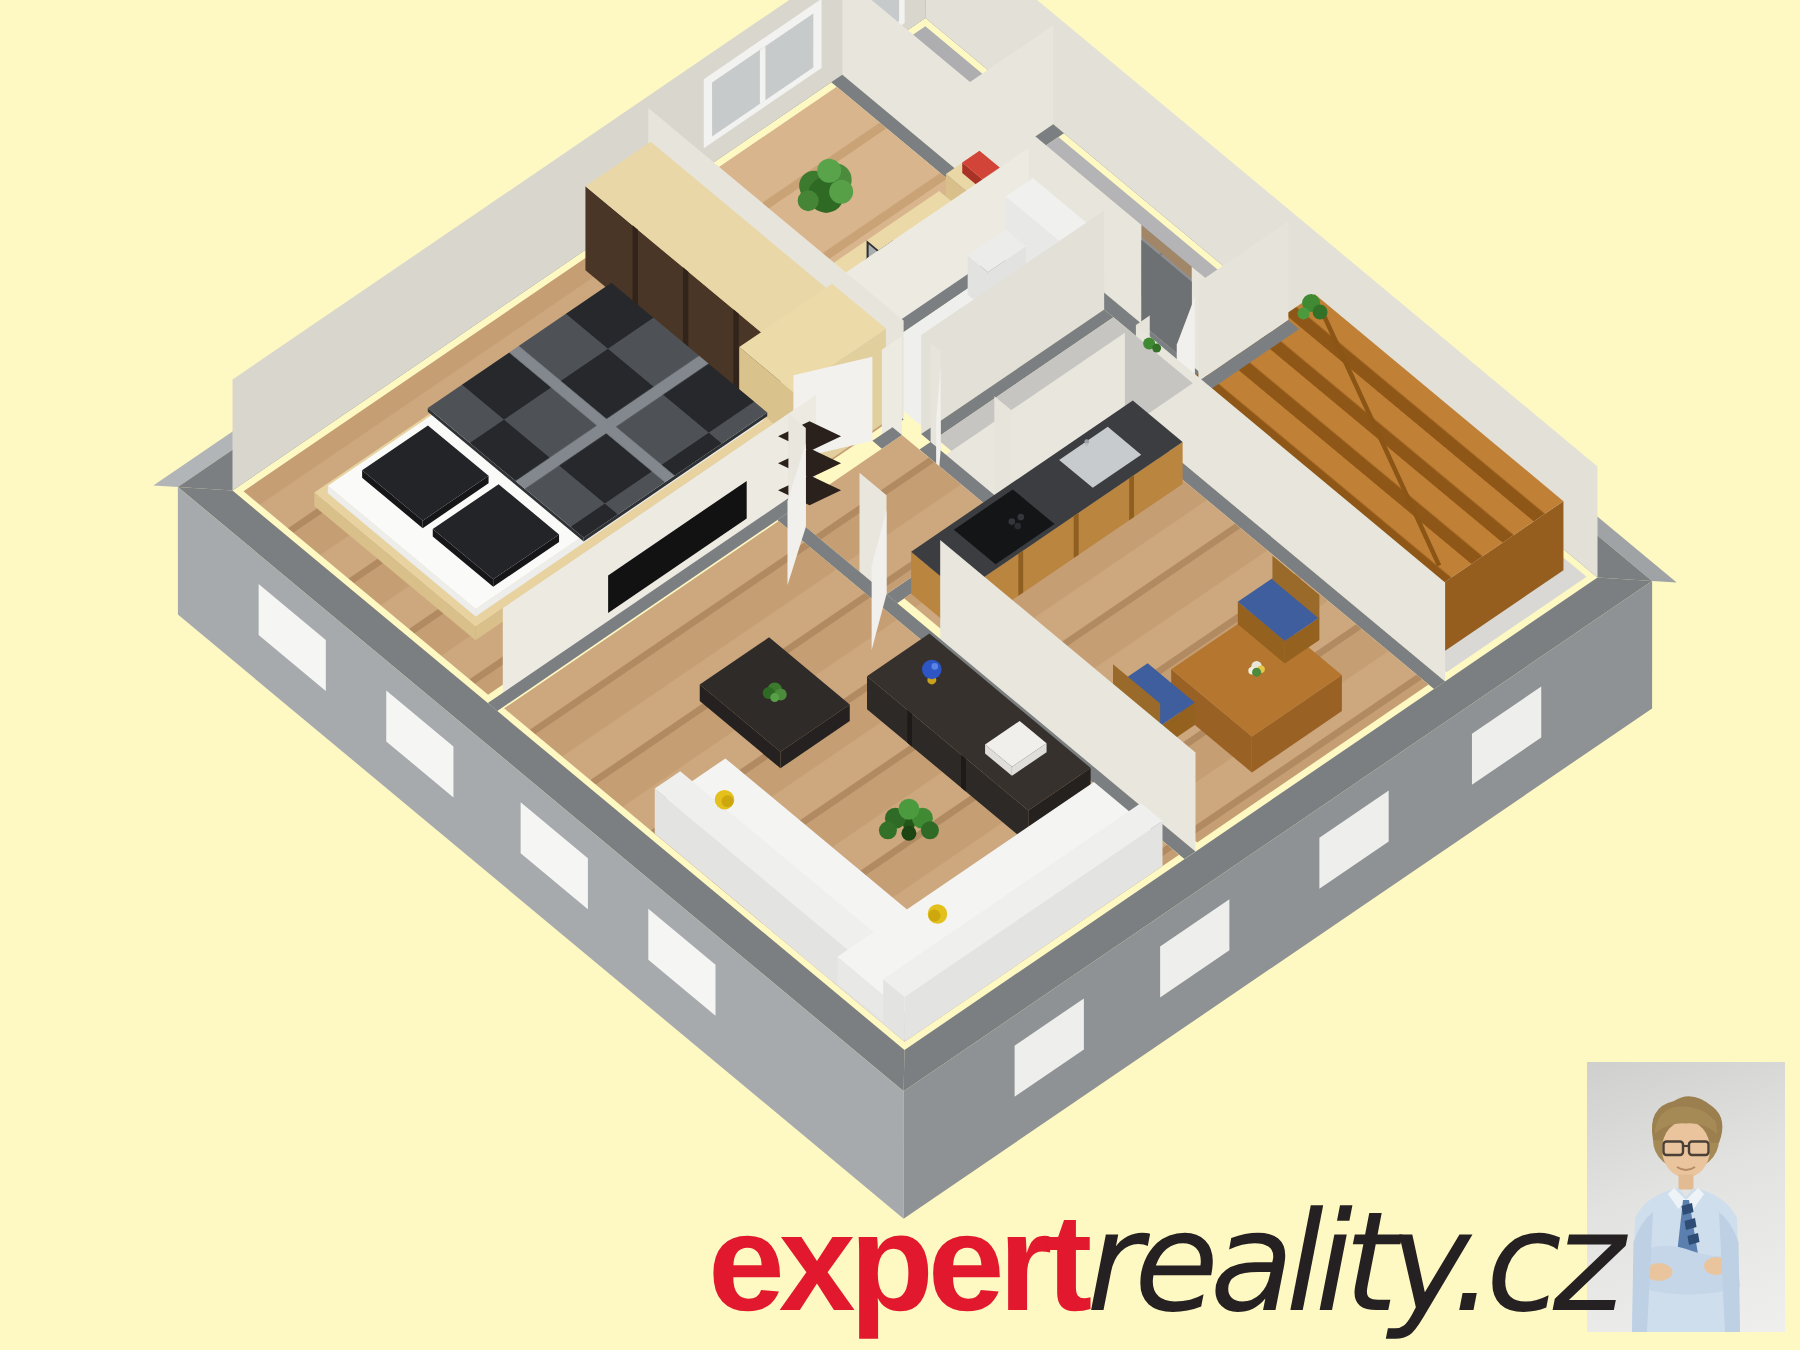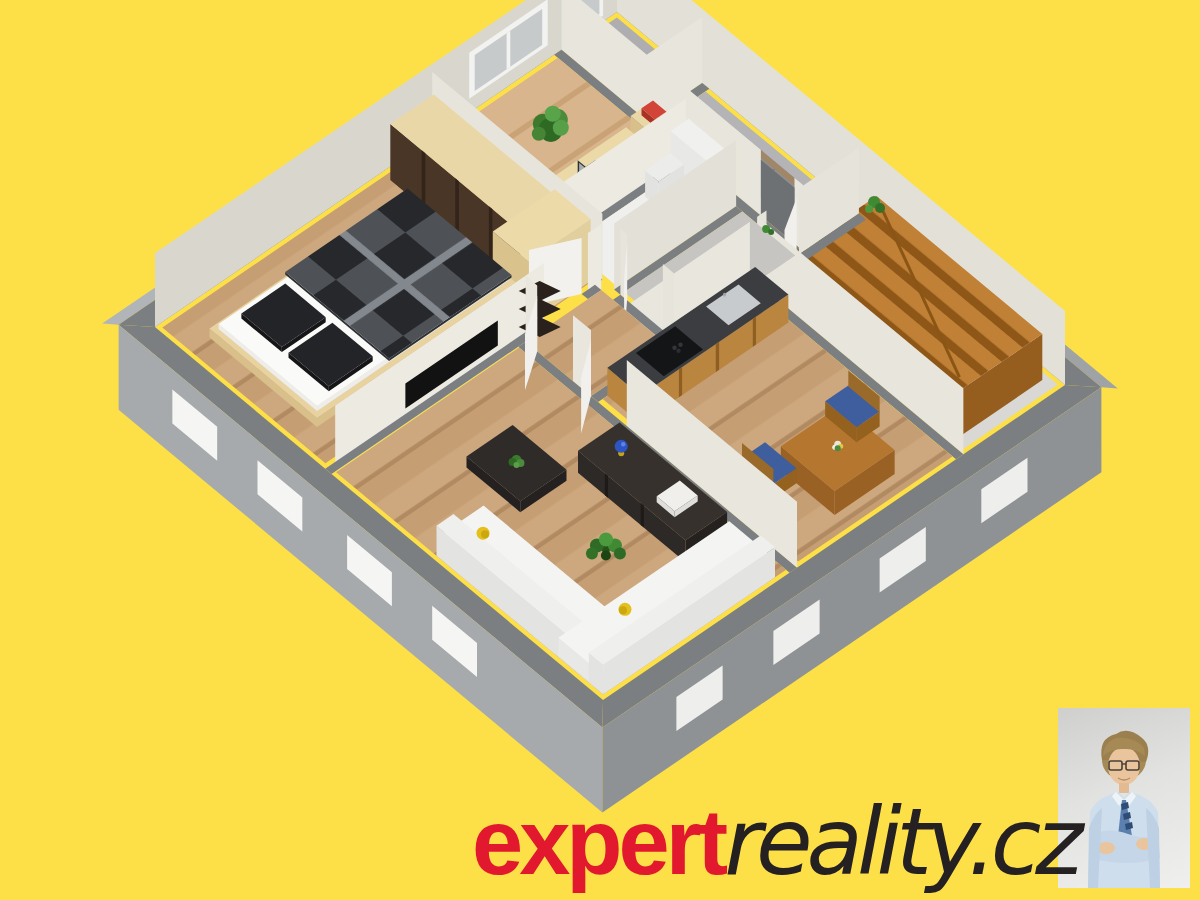--- a/index.html
+++ b/index.html
@@ -9,21 +9,21 @@
         font-size:92px;letter-spacing:-4px;}
   #logo .bold{font-family:"Liberation Sans",sans-serif;font-weight:700;}
   #logo .ital{font-family:"DejaVu Sans",sans-serif;font-style:italic;font-weight:500;letter-spacing:-6px;}
   #agent{position:absolute;left:1058px;top:708px;width:132px;height:180px;z-index:5;
          background:linear-gradient(160deg,#cfcfcd 0%,#e2e2e0 45%,#efefed 100%);}
   #agent svg{display:block;}
 </style>
 </head>
 <body>
 
-<div id="stage" style="background: #fde047;">
+<div id="stage" style="background: #fef9c3;">
 
   <svg id="plan-svg" xmlns="http://www.w3.org/2000/svg" width="1200" height="900" viewBox="0 0 1200 900">
     <defs>
       <pattern id="woodA" patternUnits="userSpaceOnUse" width="9" height="9" patternTransform="matrix(4.48 3.73 -4.62 3.15 0 0)">
         <rect width="9" height="9" fill="#cda77d"></rect>
         <rect x="0" y="0" width="4" height="9" fill="#c69e74"></rect>
         <rect x="8.2" y="0" width="0.8" height="9" fill="#b28a62"></rect>
       </pattern>
       <pattern id="woodB" patternUnits="userSpaceOnUse" width="9" height="9" patternTransform="matrix(4.48 3.73 -4.62 3.15 0 0)">
         <rect width="9" height="9" fill="#d8b58d"></rect>

